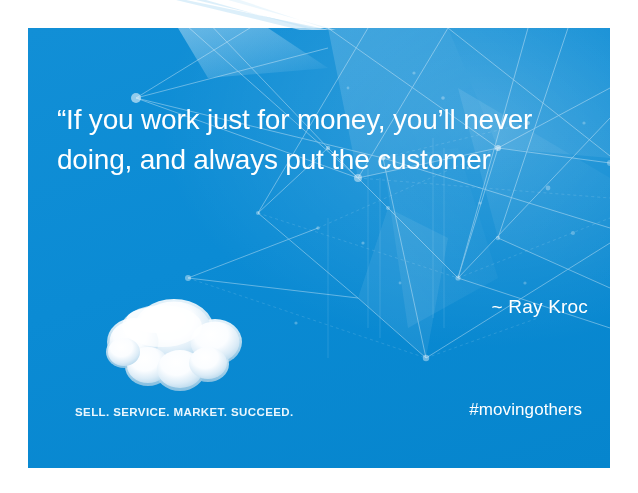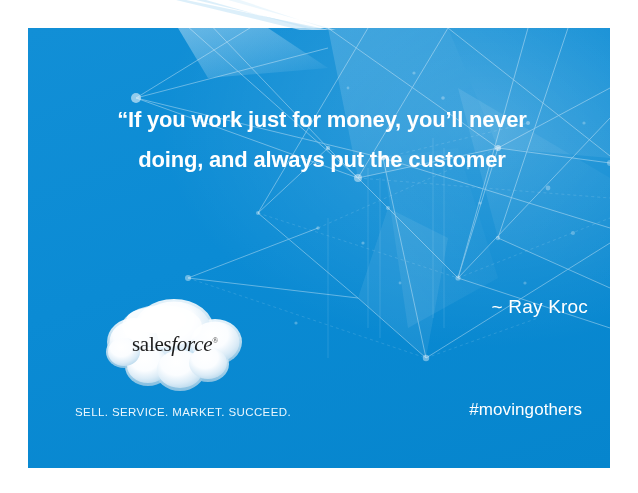--- a/index.html
+++ b/index.html
@@ -57,26 +57,25 @@
   #quote-block {
     position: absolute;
     left: 29px;
     top: 72px;
     width: 530px;
     z-index: 5;
   }
   .quote-line {
     color: #ffffff;
     font-family: "Liberation Sans", sans-serif;
-    font-size: 22px;
-    font-weight: 700;
+    font-size: 28px;
+    font-weight: 400;
     line-height: 40px;
     letter-spacing: -0.2px;
     white-space: nowrap;
-    text-align: center;
   }
 
   #attribution {
     position: absolute;
     right: 22px;
     top: 268px;
     color: #ffffff;
     font-family: "Liberation Sans", sans-serif;
     font-size: 19px;
     font-weight: 300;
@@ -113,21 +112,21 @@
     color: #4a4a4a;
   }
 
   #tagline {
     position: absolute;
     left: 47px;
     top: 378px;
     color: #eaf6fd;
     font-family: "Liberation Sans", sans-serif;
     font-size: 11.5px;
-    font-weight: 400;
+    font-weight: 700;
     letter-spacing: 0.4px;
     z-index: 5;
     white-space: nowrap;
   }
 
   #hashtag {
     position: absolute;
     right: 28px;
     top: 372px;
     color: #ffffff;
@@ -295,21 +294,20 @@
             <ellipse cx="52" cy="75" rx="21" ry="18"></ellipse>
             <ellipse cx="84" cy="79" rx="23" ry="19"></ellipse>
             <ellipse cx="112" cy="73" rx="19" ry="16"></ellipse>
             <ellipse cx="28" cy="62" rx="16" ry="14"></ellipse>
           </g>
 
           <ellipse cx="66" cy="36" rx="40" ry="21" fill="#ffffff" opacity="0.75"></ellipse>
           <ellipse cx="60" cy="30" rx="30" ry="13" fill="#ffffff" opacity="0.85"></ellipse>
         </g>
       </svg>
-      <div id="logo-wordmark"><span class="sales">sales</span><span class="force">force</span><span id="logo-tm">®</span></div>
     </div>
 
     <div id="tagline">SELL. SERVICE. MARKET. SUCCEED.</div>
 
     <div id="hashtag">#movingothers</div>
 
   </div>
 </div>
 
 </body></html>

